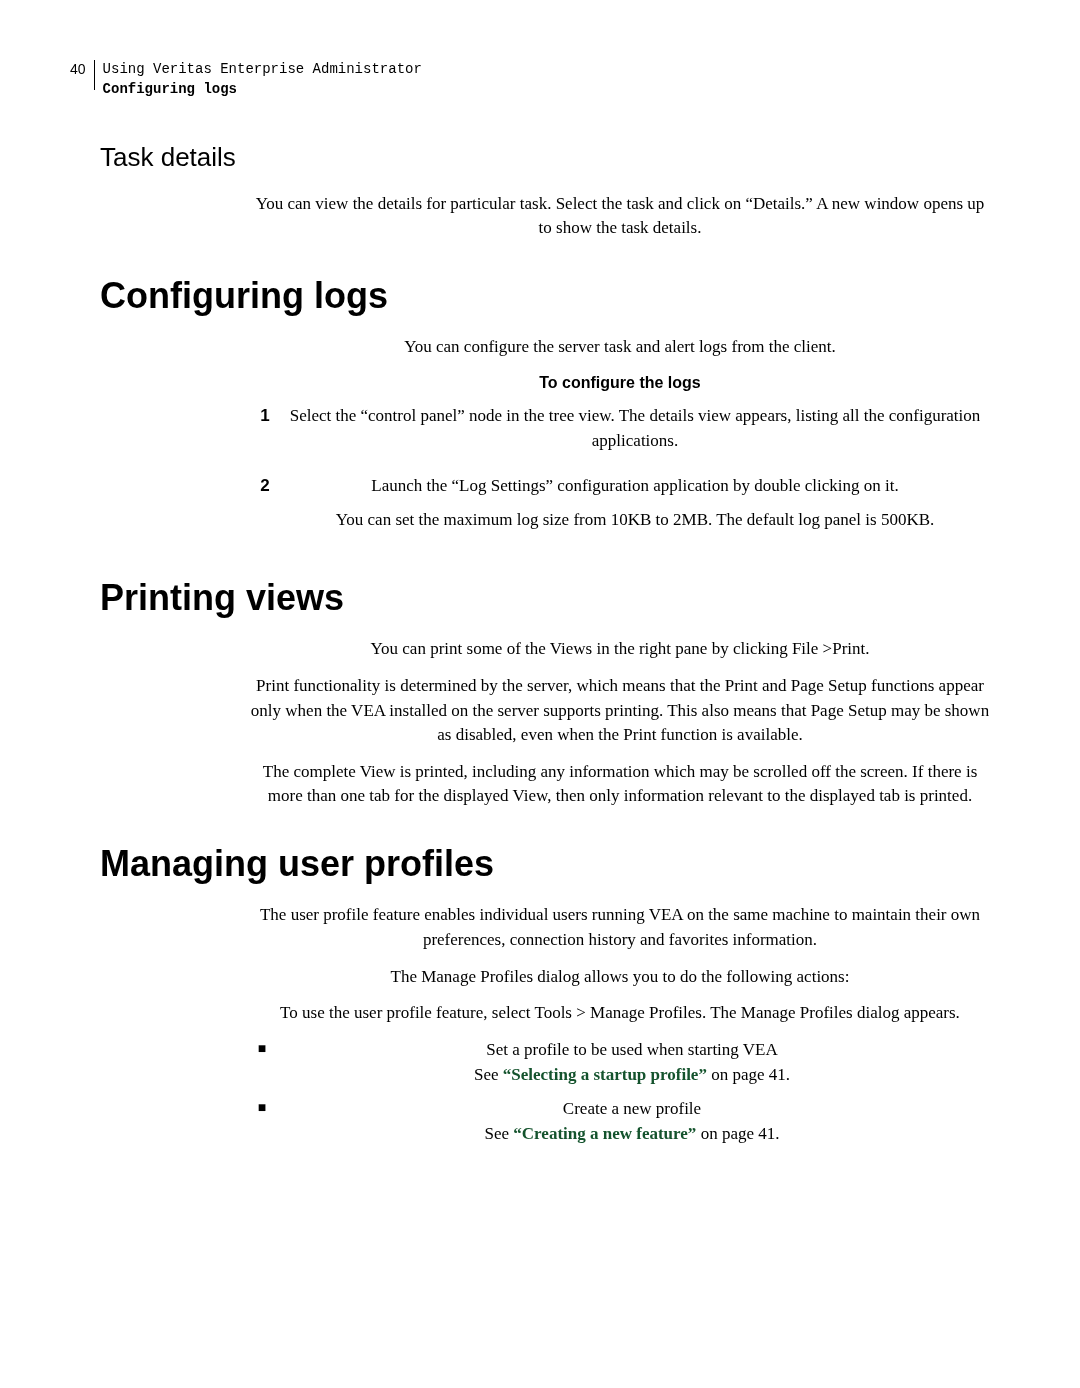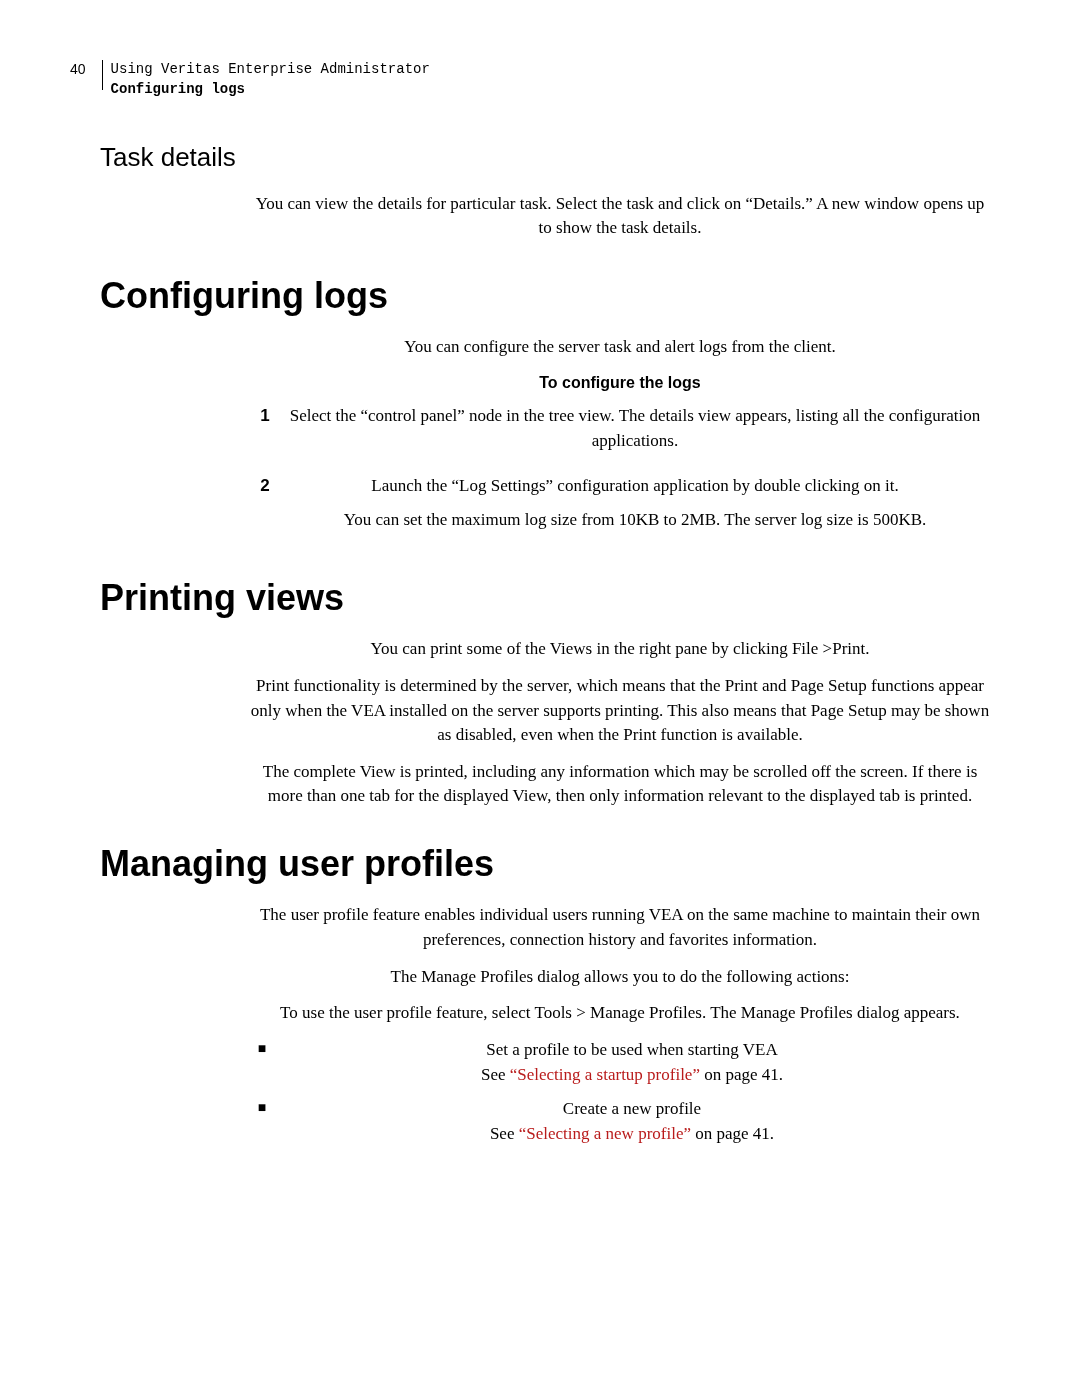--- a/index.html
+++ b/index.html
@@ -14,21 +14,20 @@
   }
   .header-line {
     display: flex;
     align-items: flex-start;
     font-size: 14px;
     margin-bottom: 40px;
   }
   .page-num {
     font-family: Arial, Helvetica, sans-serif;
     font-size: 14px;
-    margin-right: 8px;
   }
   .header-divider {
     display: inline-block;
     width: 1px;
     height: 30px;
     background: #000;
     margin: 0 8px;
     vertical-align: top;
   }
   .header-text {
@@ -111,21 +110,22 @@
     font-size: 14px;
     line-height: 1.6;
   }
   .bullet-body {
     font-family: Georgia, 'Times New Roman', serif;
     font-size: 17px;
     line-height: 1.45;
     flex: 1;
   }
   .link {
-    color: #b91c1c;
+    color: #14532d;
+    font-weight: bold;
   }
 </style>
 </head>
 <body>
 
 <div class="header-line">
   <span class="page-num">40</span>
   <span class="header-divider"></span>
   <span class="header-text">
     <div class="header-chapter">Using Veritas Enterprise Administrator</div>
@@ -146,21 +146,21 @@
     <li>
       <span class="num">1</span>
       <div class="li-body">
         <p>Select the “control panel” node in the tree view. The details view appears, listing all the configuration applications.</p>
       </div>
     </li>
     <li>
       <span class="num">2</span>
       <div class="li-body">
         <p>Launch the “Log Settings” configuration application by double clicking on it.</p>
-        <p>You can set the maximum log size from 10KB to 2MB. The server log size is 500KB.</p>
+        <p>You can set the maximum log size from 10KB to 2MB. The default log panel is 500KB.</p>
       </div>
     </li>
   </ol>
 </div>
 
 <h1 class="section-main">Printing views</h1>
 <div class="content-indent">
   <p class="body-text">You can print some of the Views in the right pane by clicking File &gt;Print.</p>
   <p class="body-text">Print functionality is determined by the server, which means that the Print and Page Setup functions appear only when the VEA installed on the server supports printing. This also means that Page Setup may be shown as disabled, even when the Print function is available.</p>
   <p class="body-text">The complete View is printed, including any information which may be scrolled off the screen. If there is more than one tab for the displayed View, then only information relevant to the displayed tab is printed.</p>
@@ -176,17 +176,17 @@
       <span class="bullet">■</span>
       <div class="bullet-body">
         <span>Set a profile to be used when starting VEA</span><br>
         <span>See </span><span class="link">“Selecting a startup profile”</span><span> on page 41.</span>
       </div>
     </li>
     <li>
       <span class="bullet">■</span>
       <div class="bullet-body">
         <span>Create a new profile</span><br>
-        <span>See </span><span class="link">“Selecting a new profile”</span><span> on page 41.</span>
+        <span>See </span><span class="link">“Creating a new feature”</span><span> on page 41.</span>
       </div>
     </li>
   </ul>
 </div>
 
 </body></html>

